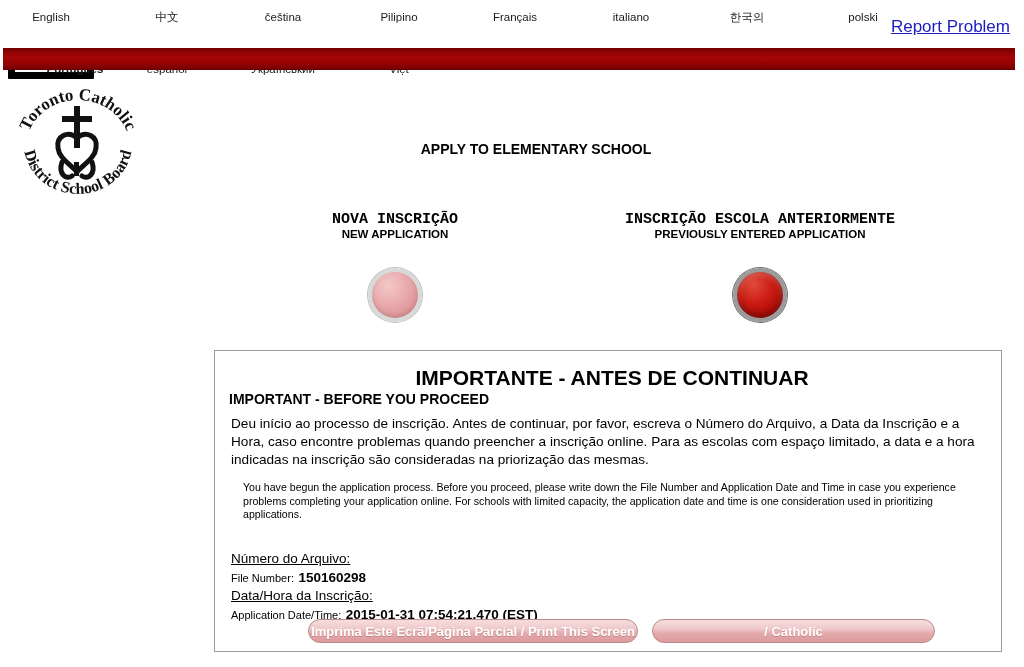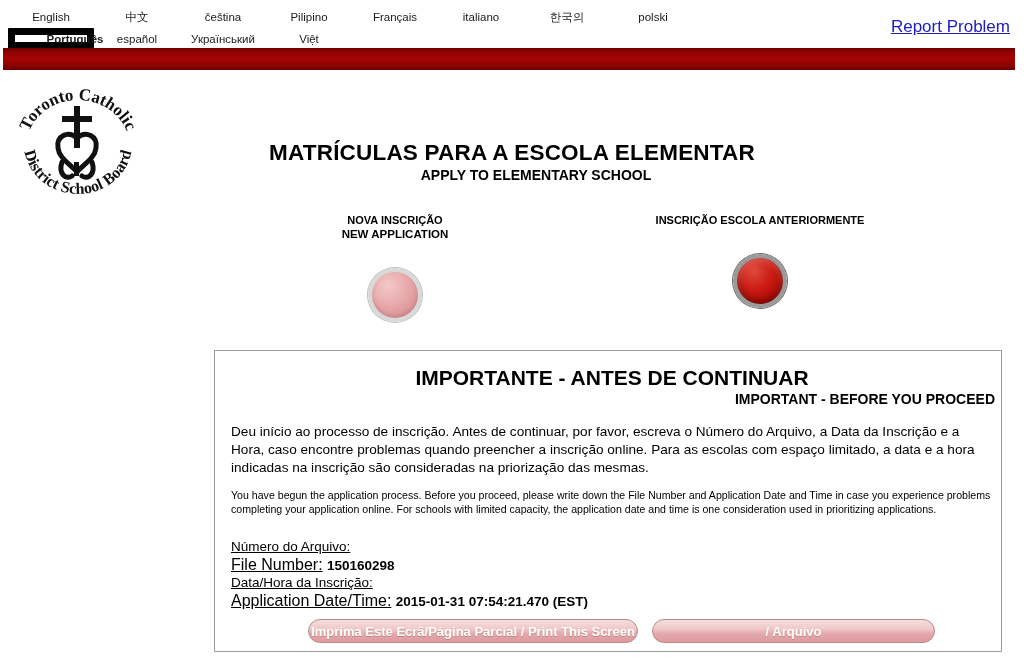--- a/index.html
+++ b/index.html
@@ -28,20 +28,21 @@
   }
   .lang-grid {
     position: absolute;
     top: 6px; left: 8px;
     width: 760px;
     display: grid;
     grid-template-columns: repeat(8, 86px);
     grid-auto-rows: 22px;
     column-gap: 0px;
     row-gap: 0px;
+    gap: 30px;
   }
   .lang-cell {
     display: flex;
     align-items: center;
     justify-content: center;
     font-size: 11.5px;
     line-height: 12px;
     color: #1a1a1a;
     height: 21px;
     cursor: pointer;
@@ -113,23 +114,24 @@
     width: 1024px;
     height: 130px;
   }
   .choice {
     position: absolute;
     text-align: center;
   }
   .choice-left  { left: 275px; width: 240px; }
   .choice-right { left: 600px; width: 320px; }
   .choice-pt {
-    font-size: 11px;
+    font-size: 15px;
     font-weight: bold;
     line-height: 14px;
+    font-family: Liberation Mono, monospace;
   }
   .choice-en {
     font-size: 11.5px;
     font-weight: bold;
     line-height: 14px;
   }
   .btn-round {
     margin: 27px auto 0 auto;
     width: 54px;
     height: 54px;
@@ -161,54 +163,53 @@
     background: #fff;
     padding: 14px 6px 0 14px;
   }
   .imp-title-pt {
     text-align: center;
     font-size: 21px;
     font-weight: bold;
     line-height: 25px;
   }
   .imp-title-en {
-    text-align: right;
+    text-align: left;
     font-size: 14px;
     font-weight: bold;
     line-height: 19px;
-    margin-bottom: 14px;
+    margin-bottom: 6px;
   }
   .imp-body-pt {
     font-size: 13.6px;
     line-height: 18px;
     margin: 0 0 12px 0;
     padding: 0 2px;
   }
   .imp-body-en {
     font-size: 10.6px;
     line-height: 13.5px;
-    margin: 0;
+    margin: 12px;
     padding: 0 2px;
   }
   .fields {
-    margin-top: 22px;
+    margin-top: 28px;
     padding: 0 2px;
   }
   .field-label-pt {
     font-size: 13.5px;
     text-decoration: underline;
     line-height: 18px;
   }
   .field-row-en {
     line-height: 17px;
     white-space: nowrap;
   }
   .field-label-en {
-    font-size: 16px;
-    text-decoration: underline;
+    font-size: 11px;
   }
   .field-value {
     font-size: 13.5px;
     font-weight: bold;
   }
 
   
   .bottom-bar {
     position: absolute;
     left: 0;
@@ -278,34 +279,34 @@
       <rect x="54" y="38" width="30" height="6" fill="#111"></rect>
 
       <path d="M 69,60 C 60,52 48,58 50,70 C 51,80 62,86 69,94 C 76,86 87,80 88,70 C 90,58 78,52 69,60 Z" fill="none" stroke="#111" stroke-width="5"></path>
       <path d="M 54,84 C 50,96 58,102 64,98" fill="none" stroke="#111" stroke-width="5" stroke-linecap="round"></path>
       <path d="M 84,84 C 88,96 80,102 74,98" fill="none" stroke="#111" stroke-width="5" stroke-linecap="round"></path>
       <rect x="66" y="84" width="5" height="14" fill="#111"></rect>
     </svg>
   </div>
 
   <div class="title-block">
-    <div class="title-pt">MATRÍCULAS PARA A ESCOLA ELEMENTAR</div>
     <div class="title-en">APPLY TO ELEMENTARY SCHOOL</div>
   </div>
 
   <div class="choices">
 
     <div class="choice choice-left">
       <div class="choice-pt">NOVA INSCRIÇÃO</div>
       <div class="choice-en">NEW APPLICATION</div>
       <div class="btn-round disabled"></div>
     </div>
 
     <div class="choice choice-right">
       <div class="choice-pt">INSCRIÇÃO ESCOLA ANTERIORMENTE</div>
+      <div class="choice-en">PREVIOUSLY ENTERED APPLICATION</div>
       <div class="btn-round active"></div>
     </div>
 
   </div>
 
   <div class="important-box">
 
     <div class="imp-title-pt">IMPORTANTE - ANTES DE CONTINUAR</div>
     <div class="imp-title-en">IMPORTANT - BEFORE YOU PROCEED</div>
 
@@ -321,18 +322,18 @@
 
       <div class="field-label-pt">Data/Hora da Inscrição: </div>
       <div class="field-row-en">
         <span class="field-label-en">Application Date/Time:</span>
         <span class="field-value">2015-01-31 07:54:21.470 (EST)</span>
       </div>
     </div>
 
     <div class="bottom-bar">
       <div class="pill pill-print">Imprima Este Ecrã/Página Parcial / Print This Screen</div>
-      <div class="pill pill-continue">/ Arquivo</div>
+      <div class="pill pill-continue">/ Catholic</div>
     </div>
 
   </div>
 
 </div>
 
 </body></html>

